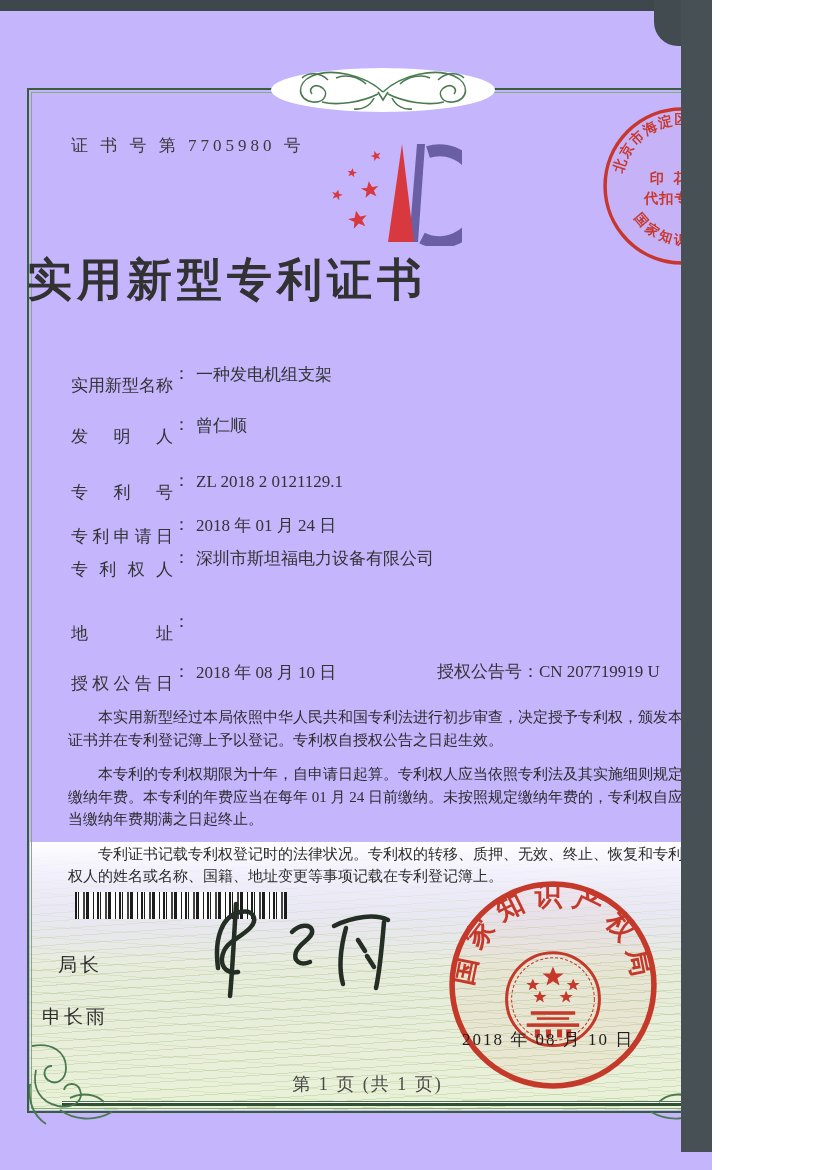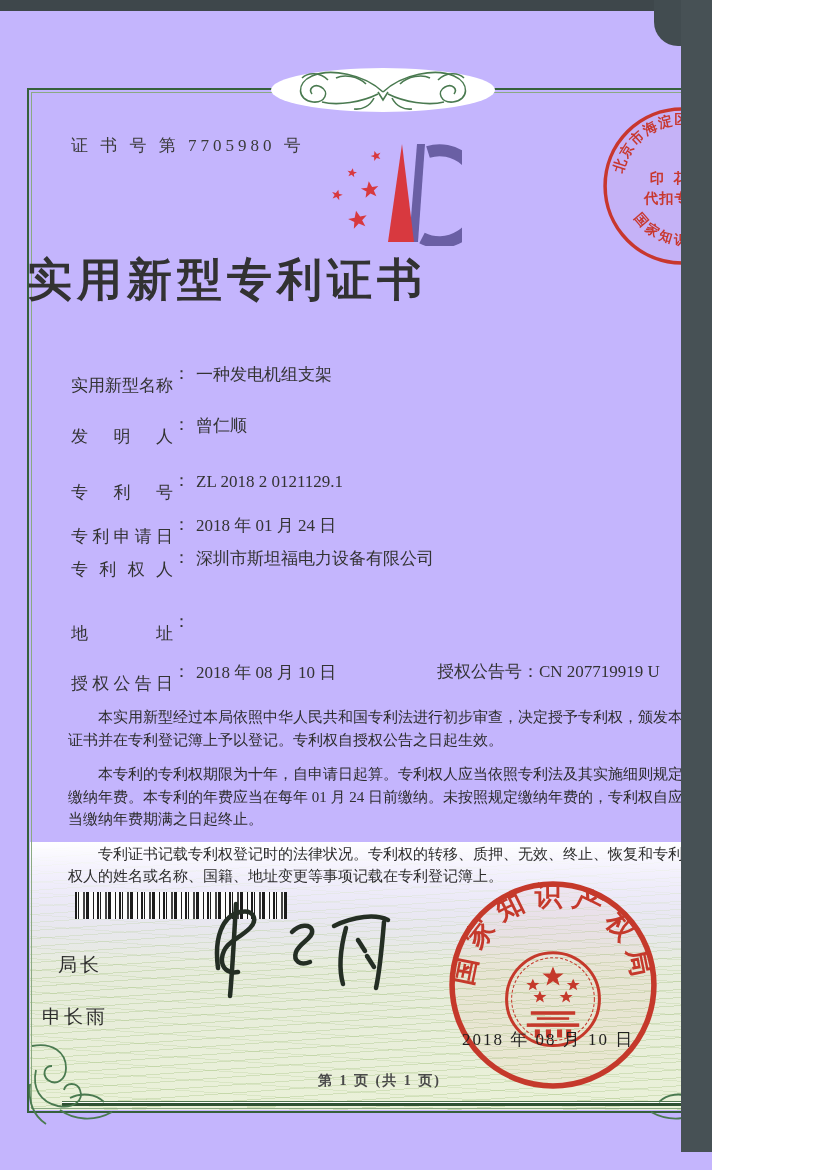--- a/index.html
+++ b/index.html
@@ -40,21 +40,21 @@
   .paras p{margin:12px 0 4px 0;text-indent:2em;}
   .barcode{left:75px;top:892px;width:212px;height:27px;z-index:3;
     background:repeating-linear-gradient(90deg,#1c1c1c 0 2px,#fcfcfc 2px 3px,#1c1c1c 3px 4px,#fcfcfc 4px 8px,#444 8px 10px,#fcfcfc 10px 11px,#1c1c1c 11px 14px,#fcfcfc 14px 18px,#1c1c1c 18px 19px,#fcfcfc 19px 22px);}
   .official-title{left:58px;top:952px;font-size:19px;color:#2c2c2c;letter-spacing:3px;z-index:3;font-family:Liberation Mono, monospace;}
   .official-name{left:42px;top:990px;font-size:19px;color:#2c2c2c;letter-spacing:3px;z-index:3;margin-top:14px;}
   .signature{left:188px;top:898px;z-index:3;}
   .seal{left:444px;top:876px;z-index:4;}
   .seal-date{left:462px;top:1028px;font-size:17px;color:#1f1f1f;letter-spacing:2px;z-index:5;}
   .tax-stamp{left:598px;top:102px;z-index:6;}
   .logo{left:310px;top:142px;z-index:3;}
-  .footer{left:27px;top:1072px;width:705px;text-align:center;font-size:14px;color:#4a4a4a;letter-spacing:2px;z-index:3;font-weight:bold;}
+  .footer{left:15px;top:1072px;width:705px;text-align:center;font-size:18px;color:#4a4a4a;letter-spacing:2px;z-index:3;}
 </style>
 </head>
 <body>
 
 <div id="page">
 
   <div class="guilloche"></div>
 
   <div class="frame">
     <div class="frame-inner"></div>

